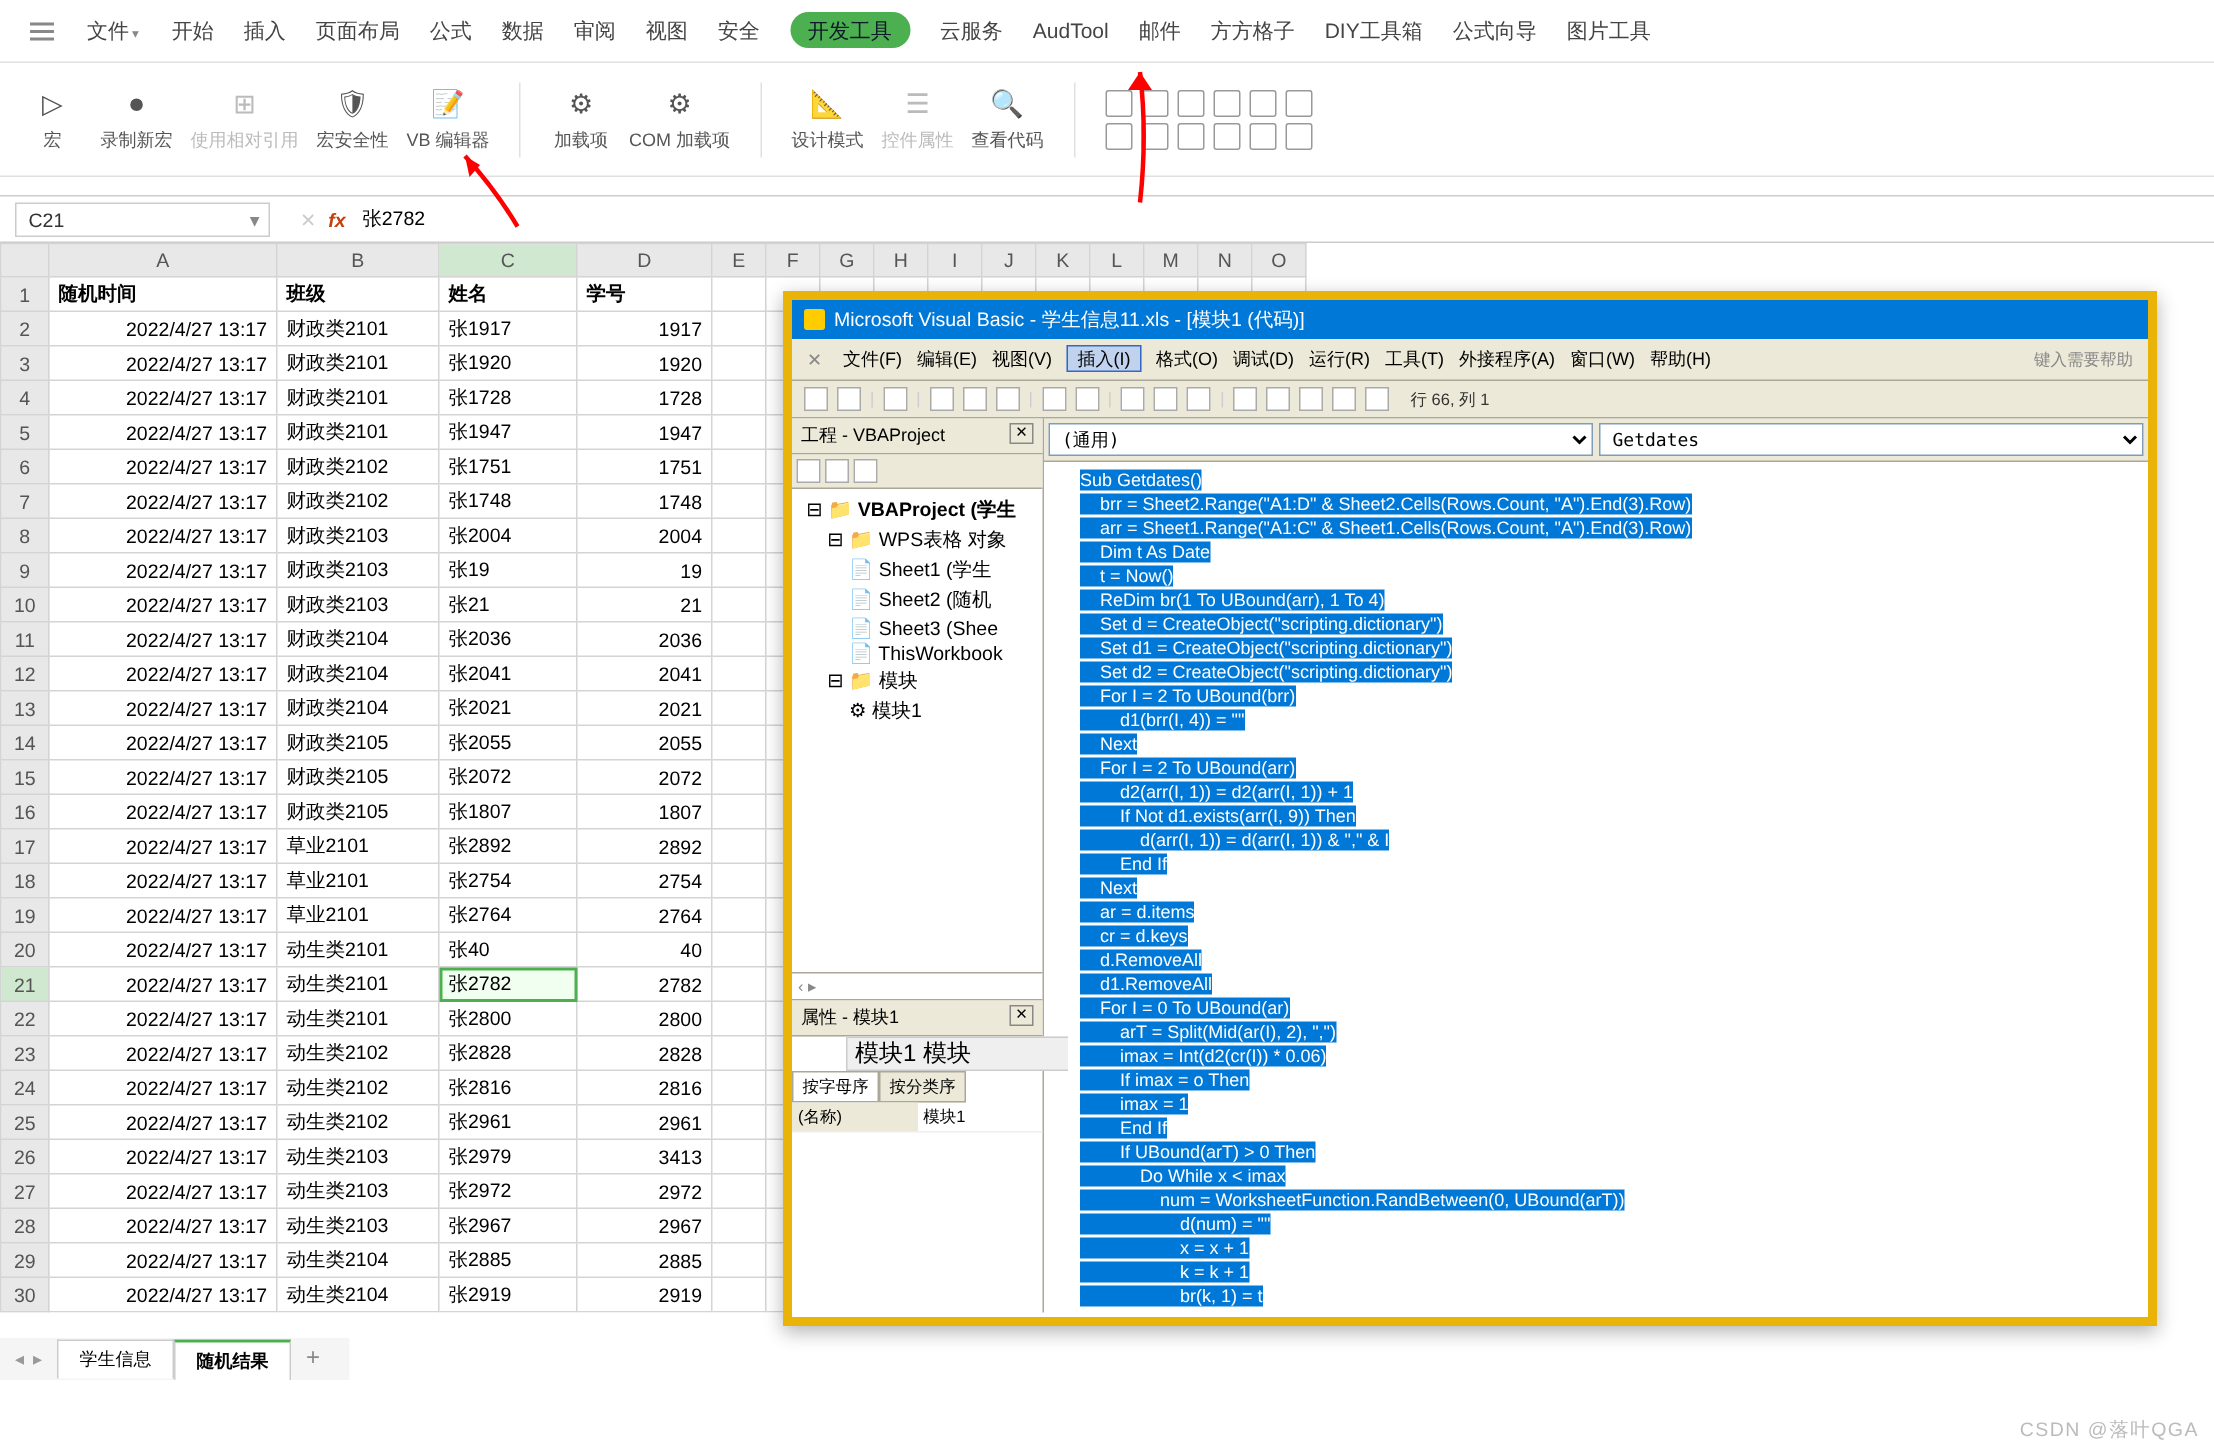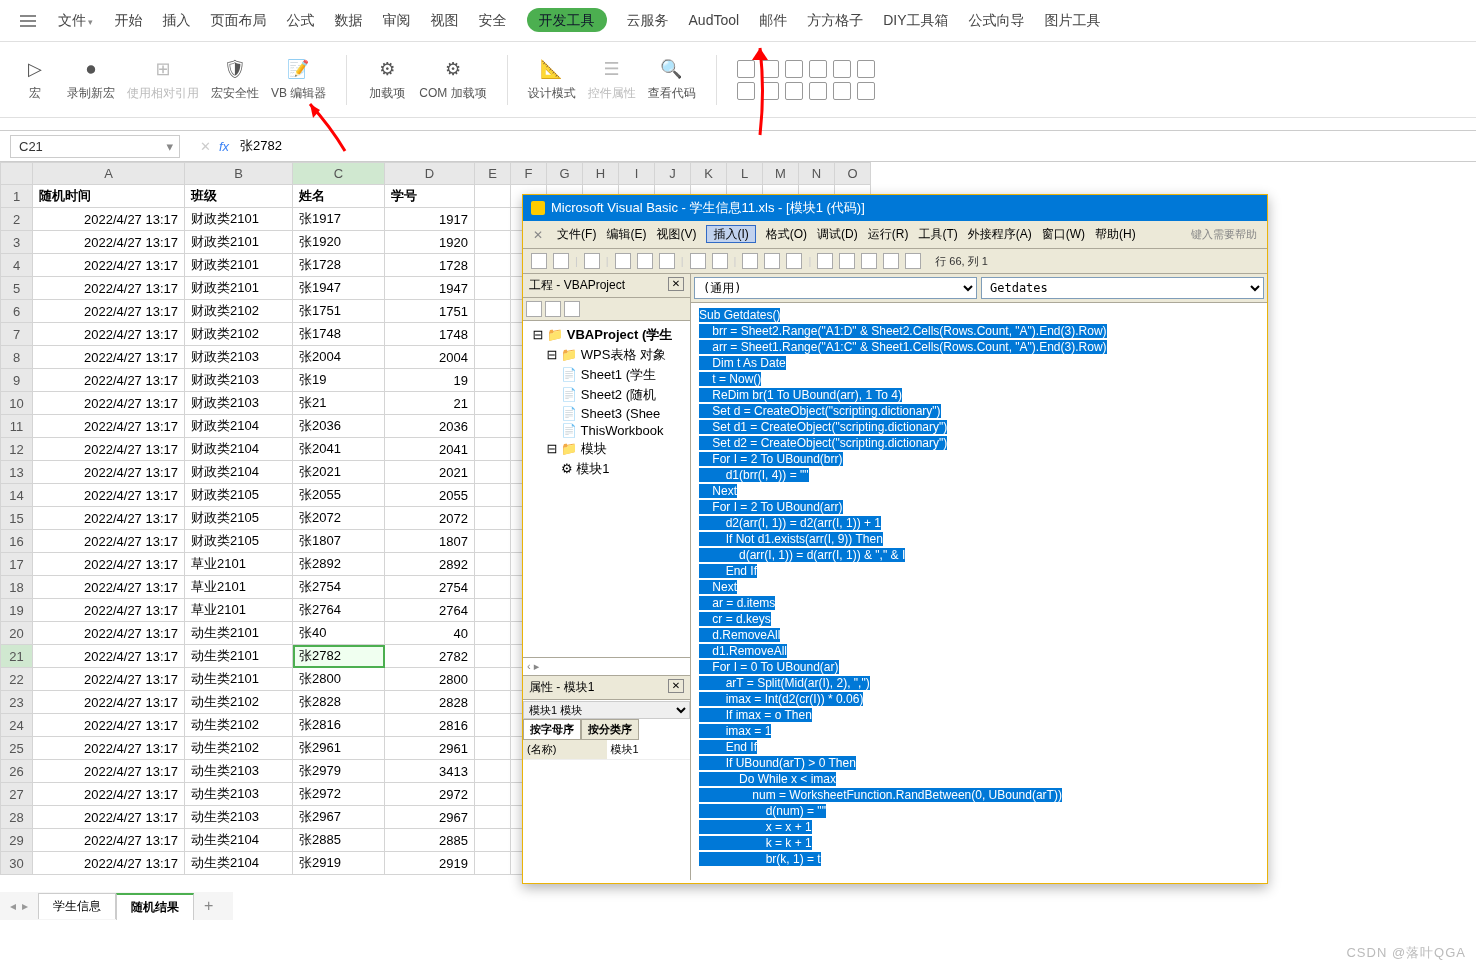--- a/index.html
+++ b/index.html
@@ -19,21 +19,21 @@
 .ribbon-group.disabled { color: #bbb; }
 .ribbon-icon { width: 24px; height: 24px; display: flex; align-items: center; justify-content: center; font-size: 18px; }
 .ribbon-divider { width: 1px; background: #e0e0e0; height: 50px; margin: 0 8px; }
 .mini-icons { display: grid; grid-template-columns: repeat(6, 20px); gap: 4px; }
 .mini-icon { width: 18px; height: 18px; border: 1px solid #999; border-radius: 2px; }
 
 
 .formula-bar { display: flex; align-items: center; padding: 4px 10px; border-top: 1px solid #ccc; border-bottom: 1px solid #ccc; height: 32px; font-size: 13px; margin-top: 12px; }
 .cell-ref-box { width: 170px; border: 1px solid #ccc; padding: 3px 40px 3px 8px; margin-right: 20px; position: relative; color: #333; }
 .cell-ref-box::after { content: "▾"; position: absolute; right: 6px; color: #888; }
-.fx-label { color: #3b82f6; font-style: italic; margin-right: 8px; }
+.fx-label { color: #c2410c; font-style: italic; margin-right: 8px; font-weight: bold; }
 .formula-input { flex: 1; border: none; padding: 3px; font-size: 13px; }
 
 
 .sheet-area { overflow: hidden; }
 .sheet-table { border-collapse: collapse; font-size: 13px; }
 .sheet-table th, .sheet-table td { border: 1px solid #d4d4d4; padding: 2px 6px; height: 22px; text-align: left; }
 .sheet-table .col-header { background: #e8e8e8; text-align: center; font-weight: normal; color: #555; }
 .sheet-table .row-header { background: #e8e8e8; text-align: center; width: 32px; color: #555; font-weight: normal; }
 .sheet-table .corner { background: #e8e8e8; width: 32px; }
 .sheet-table .header-row td { font-weight: bold; background: #fff; }
@@ -52,21 +52,21 @@
 .sheet-tab { padding: 4px 14px; border: 1px solid #ccc; border-bottom: none; background: #fff; cursor: pointer; }
 .sheet-tab.active { background: #fff; border-top: 2px solid #4CAF50; font-weight: bold; }
 .sheet-tab-add { padding: 4px 10px; font-size: 16px; color: #888; cursor: pointer; }
 
 
 .arrow { position: absolute; pointer-events: none; }
 .arrow-line { stroke: #ff0000; stroke-width: 3; fill: none; }
 .arrow-head { fill: #ff0000; }
 
 
-.vba-window { position: absolute; left: 522px; top: 194px; width: 746px; height: 690px; border: 1px solid #eab308; background: #fff; box-shadow: 0 4px 12px rgba(0,0,0,0.3); }
+.vba-window { position: absolute; left: 522px; top: 194px; width: 916px; height: 690px; border: 6px solid #eab308; background: #fff; box-shadow: 0 4px 12px rgba(0,0,0,0.3); }
 .vba-title { background: #0078d7; color: #fff; padding: 4px 8px; font-size: 13px; display: flex; align-items: center; gap: 6px; }
 .vba-title-icon { width: 14px; height: 14px; background: #ffcc00; border-radius: 2px; }
 .vba-menu { display: flex; gap: 14px; padding: 5px 10px; font-size: 12px; background: #ece9d8; border-bottom: 1px solid #aca899; align-items: center; }
 .vba-menu-item { cursor: pointer; }
 .vba-menu-item.boxed { border: 1px solid #316ac5; background: #c1d2ee; padding: 1px 6px; }
 .vba-hint { margin-left: auto; color: #888; font-size: 11px; }
 .vba-toolbar { display: flex; gap: 6px; padding: 4px 8px; background: #ece9d8; border-bottom: 1px solid #aca899; align-items: center; font-size: 11px; }
 .vba-tool-ico { width: 16px; height: 16px; border: 1px solid #aaa; background: #fff; }
 .vba-pos { margin-left: 8px; color: #333; }
 
@@ -74,31 +74,31 @@
 .vba-left { width: 168px; border-right: 1px solid #aca899; display: flex; flex-direction: column; }
 .vba-panel-title { background: #ece9d8; padding: 3px 6px; font-size: 12px; display: flex; justify-content: space-between; border-bottom: 1px solid #aca899; }
 .close-x { background: #ece9d8; border: 1px solid #888; width: 16px; height: 14px; font-size: 10px; text-align: center; line-height: 12px; cursor: pointer; }
 .vba-tree { padding: 4px; font-size: 13px; flex: 1; overflow: hidden; }
 .tree-item { padding: 1px 0 1px 4px; white-space: nowrap; }
 .tree-indent1 { padding-left: 18px; }
 .tree-indent2 { padding-left: 34px; }
 .tree-icon { display: inline-block; width: 14px; text-align: center; margin-right: 2px; }
 .vba-props { border-top: 1px solid #aca899; }
 .props-tabs { display: flex; font-size: 11px; }
-.props-tab { border: 1px solid #aca899; padding: 2px 6px; background: #ece9d8; cursor: pointer; font-weight: bold; }
+.props-tab { border: 1px solid #aca899; padding: 2px 6px; background: #ece9d8; cursor: pointer; }
 .props-tab.active { background: #fff; }
 .props-row { display: flex; font-size: 11px; border-bottom: 1px solid #eee; }
 .props-k { width: 50%; padding: 2px 4px; background: #ece9d8; }
 .props-v { width: 50%; padding: 2px 4px; }
-.props-select { width: 100%; font-size: 11px; border: 1px solid #ccc; padding: 1px; }
+.props-select { width: 100%; font-size: 16px; border: 1px solid #ccc; padding: 1px; margin-left: 36px; }
 
 .vba-right { flex: 1; display: flex; flex-direction: column; overflow: hidden; }
 .vba-dd-row { display: flex; padding: 3px; gap: 4px; background: #ece9d8; border-bottom: 1px solid #aca899; }
 .vba-dd { flex: 1; font-size: 12px; font-family: Consolas, monospace; border: 1px solid #7f9db9; padding: 2px 4px; background: #fff; }
-.code-area { flex: 1; background: #fff; overflow: auto; padding: 4px 8px; font-family: Consolas, "Courier New", monospace; font-size: 12px; line-height: 16px; }
+.code-area { flex: 1; background: #fff; overflow: auto; padding: 4px 8px; font-family: Consolas, "Courier New", monospace; font-size: 12px; line-height: 16px; margin-left: 16px; }
 .code-line { white-space: pre; }
 .hl { background: #0078d7; color: #fff; }
 
 
 .watermark { position: absolute; bottom: 6px; right: 10px; font-size: 13px; color: #bbb; letter-spacing: 1px; }
 </style>
 </head>
 <body>
 
 <div class="menu-bar">

